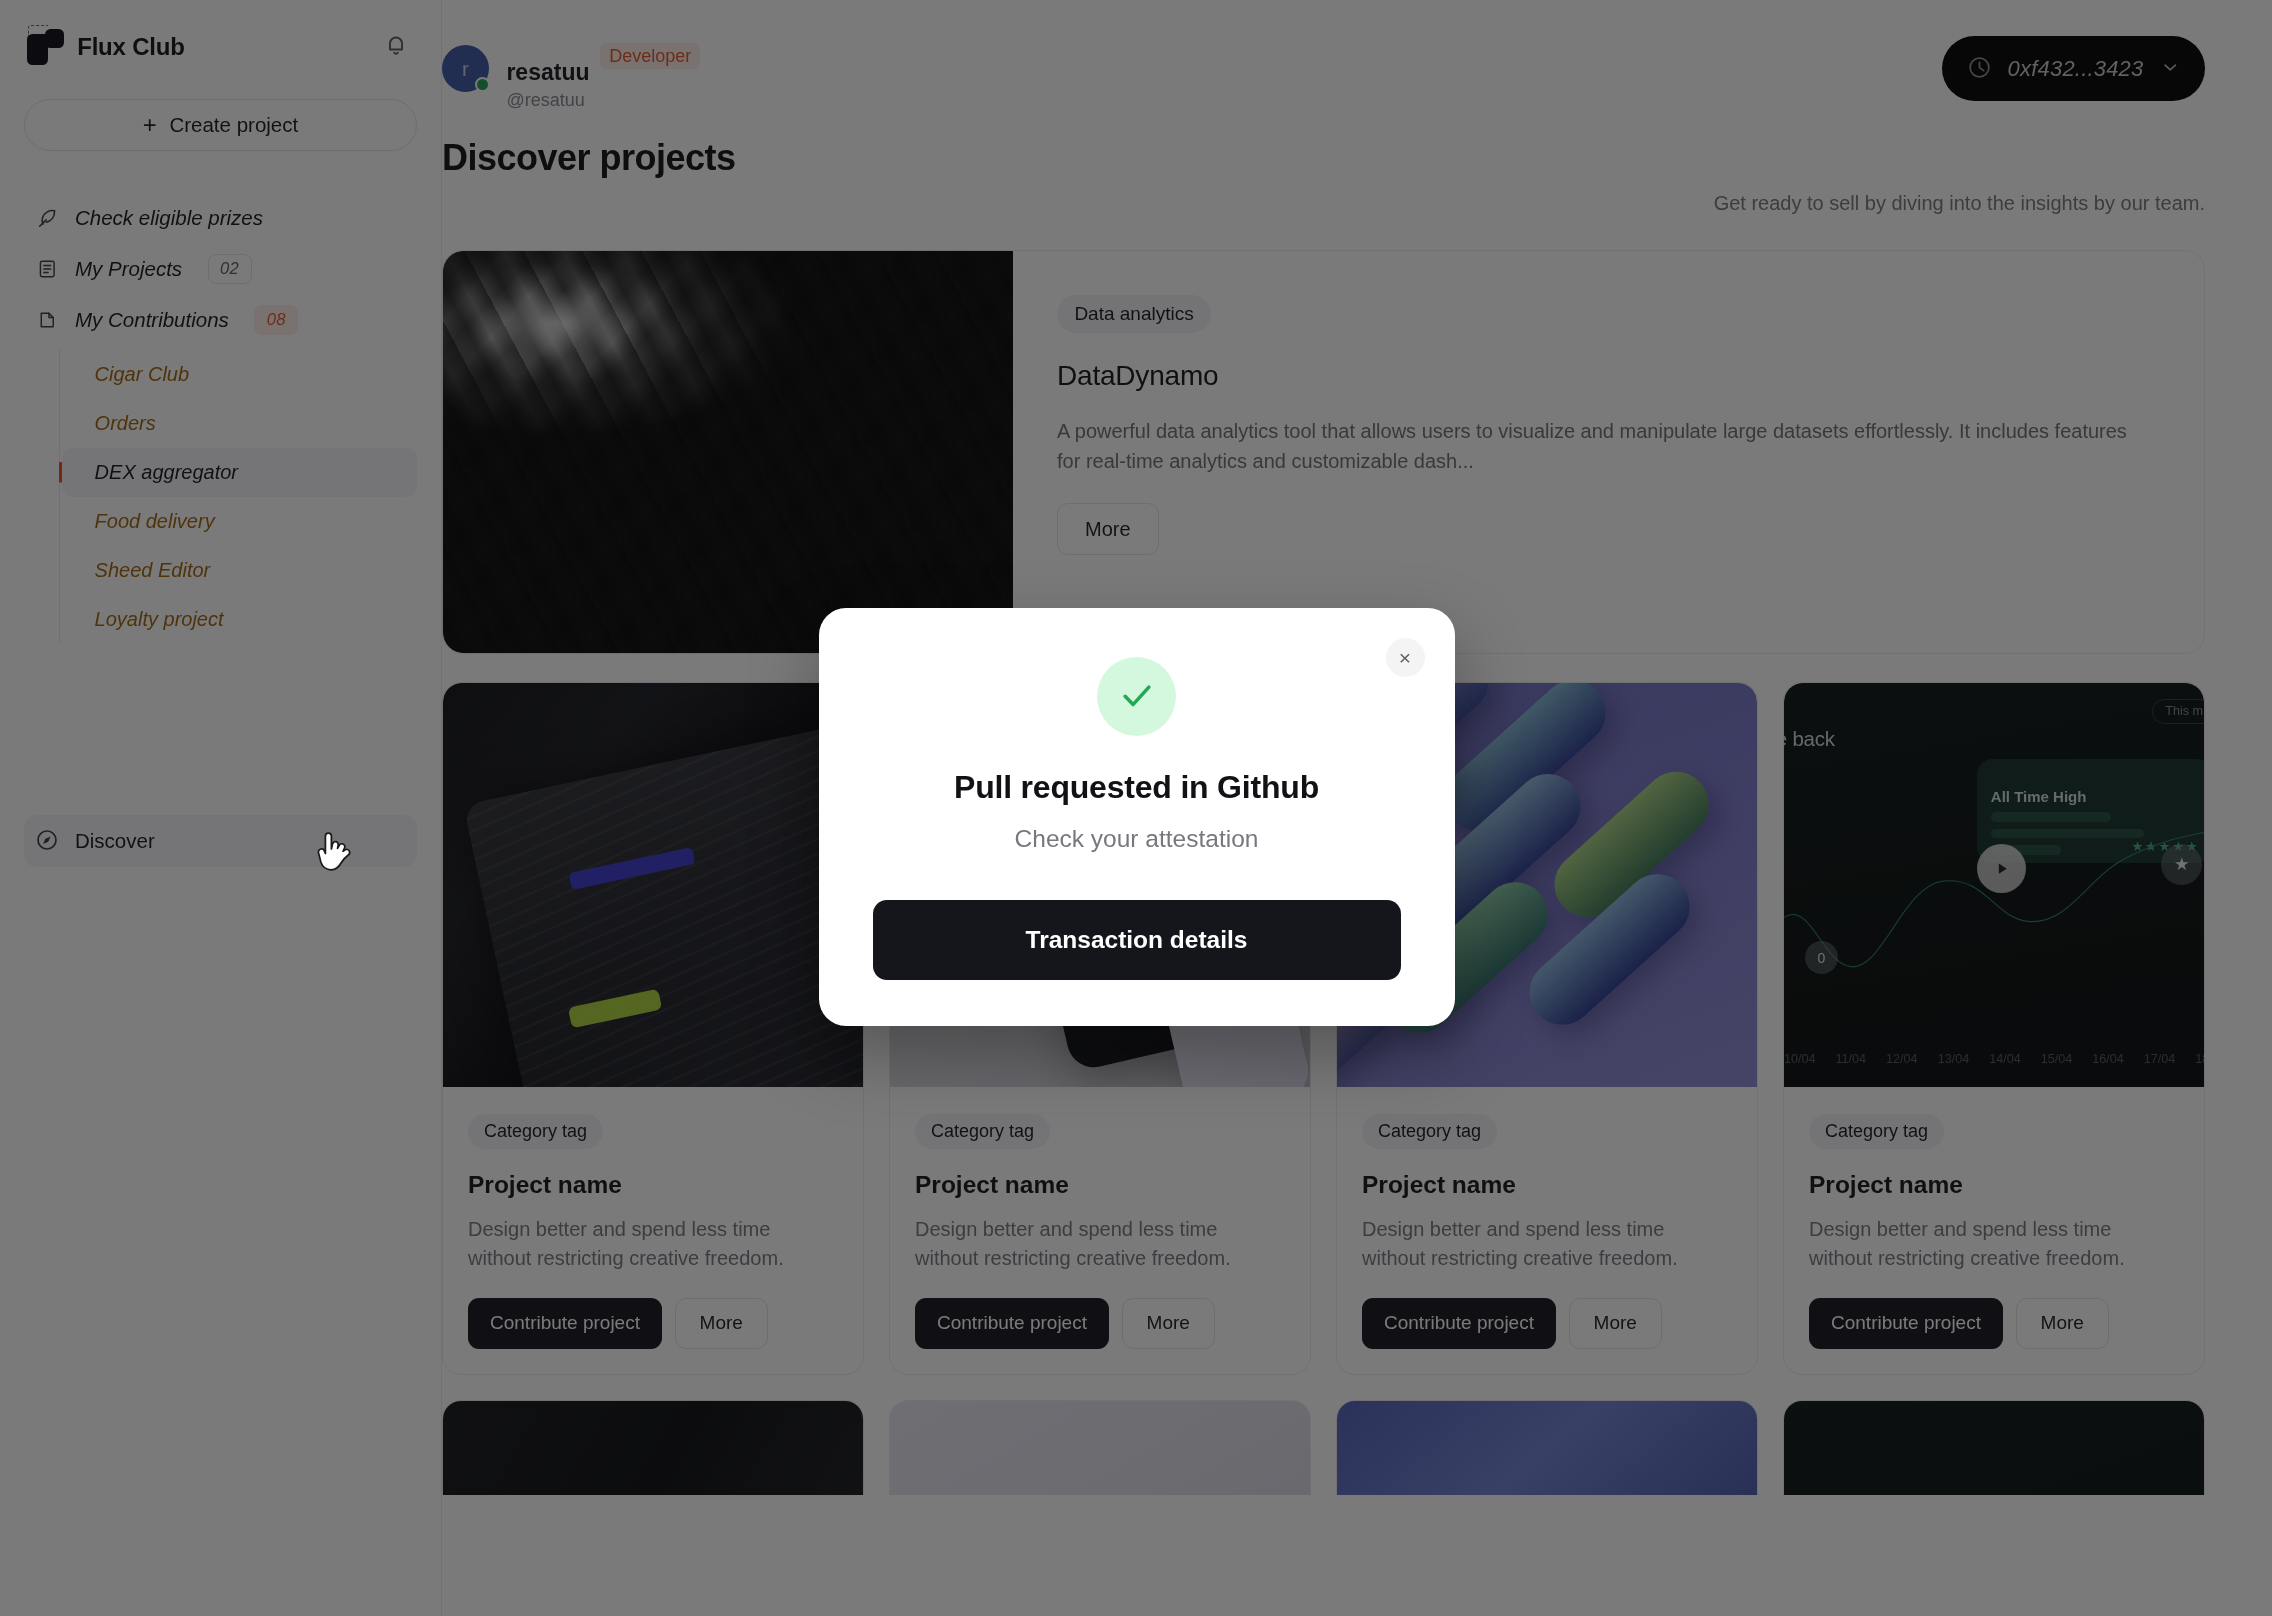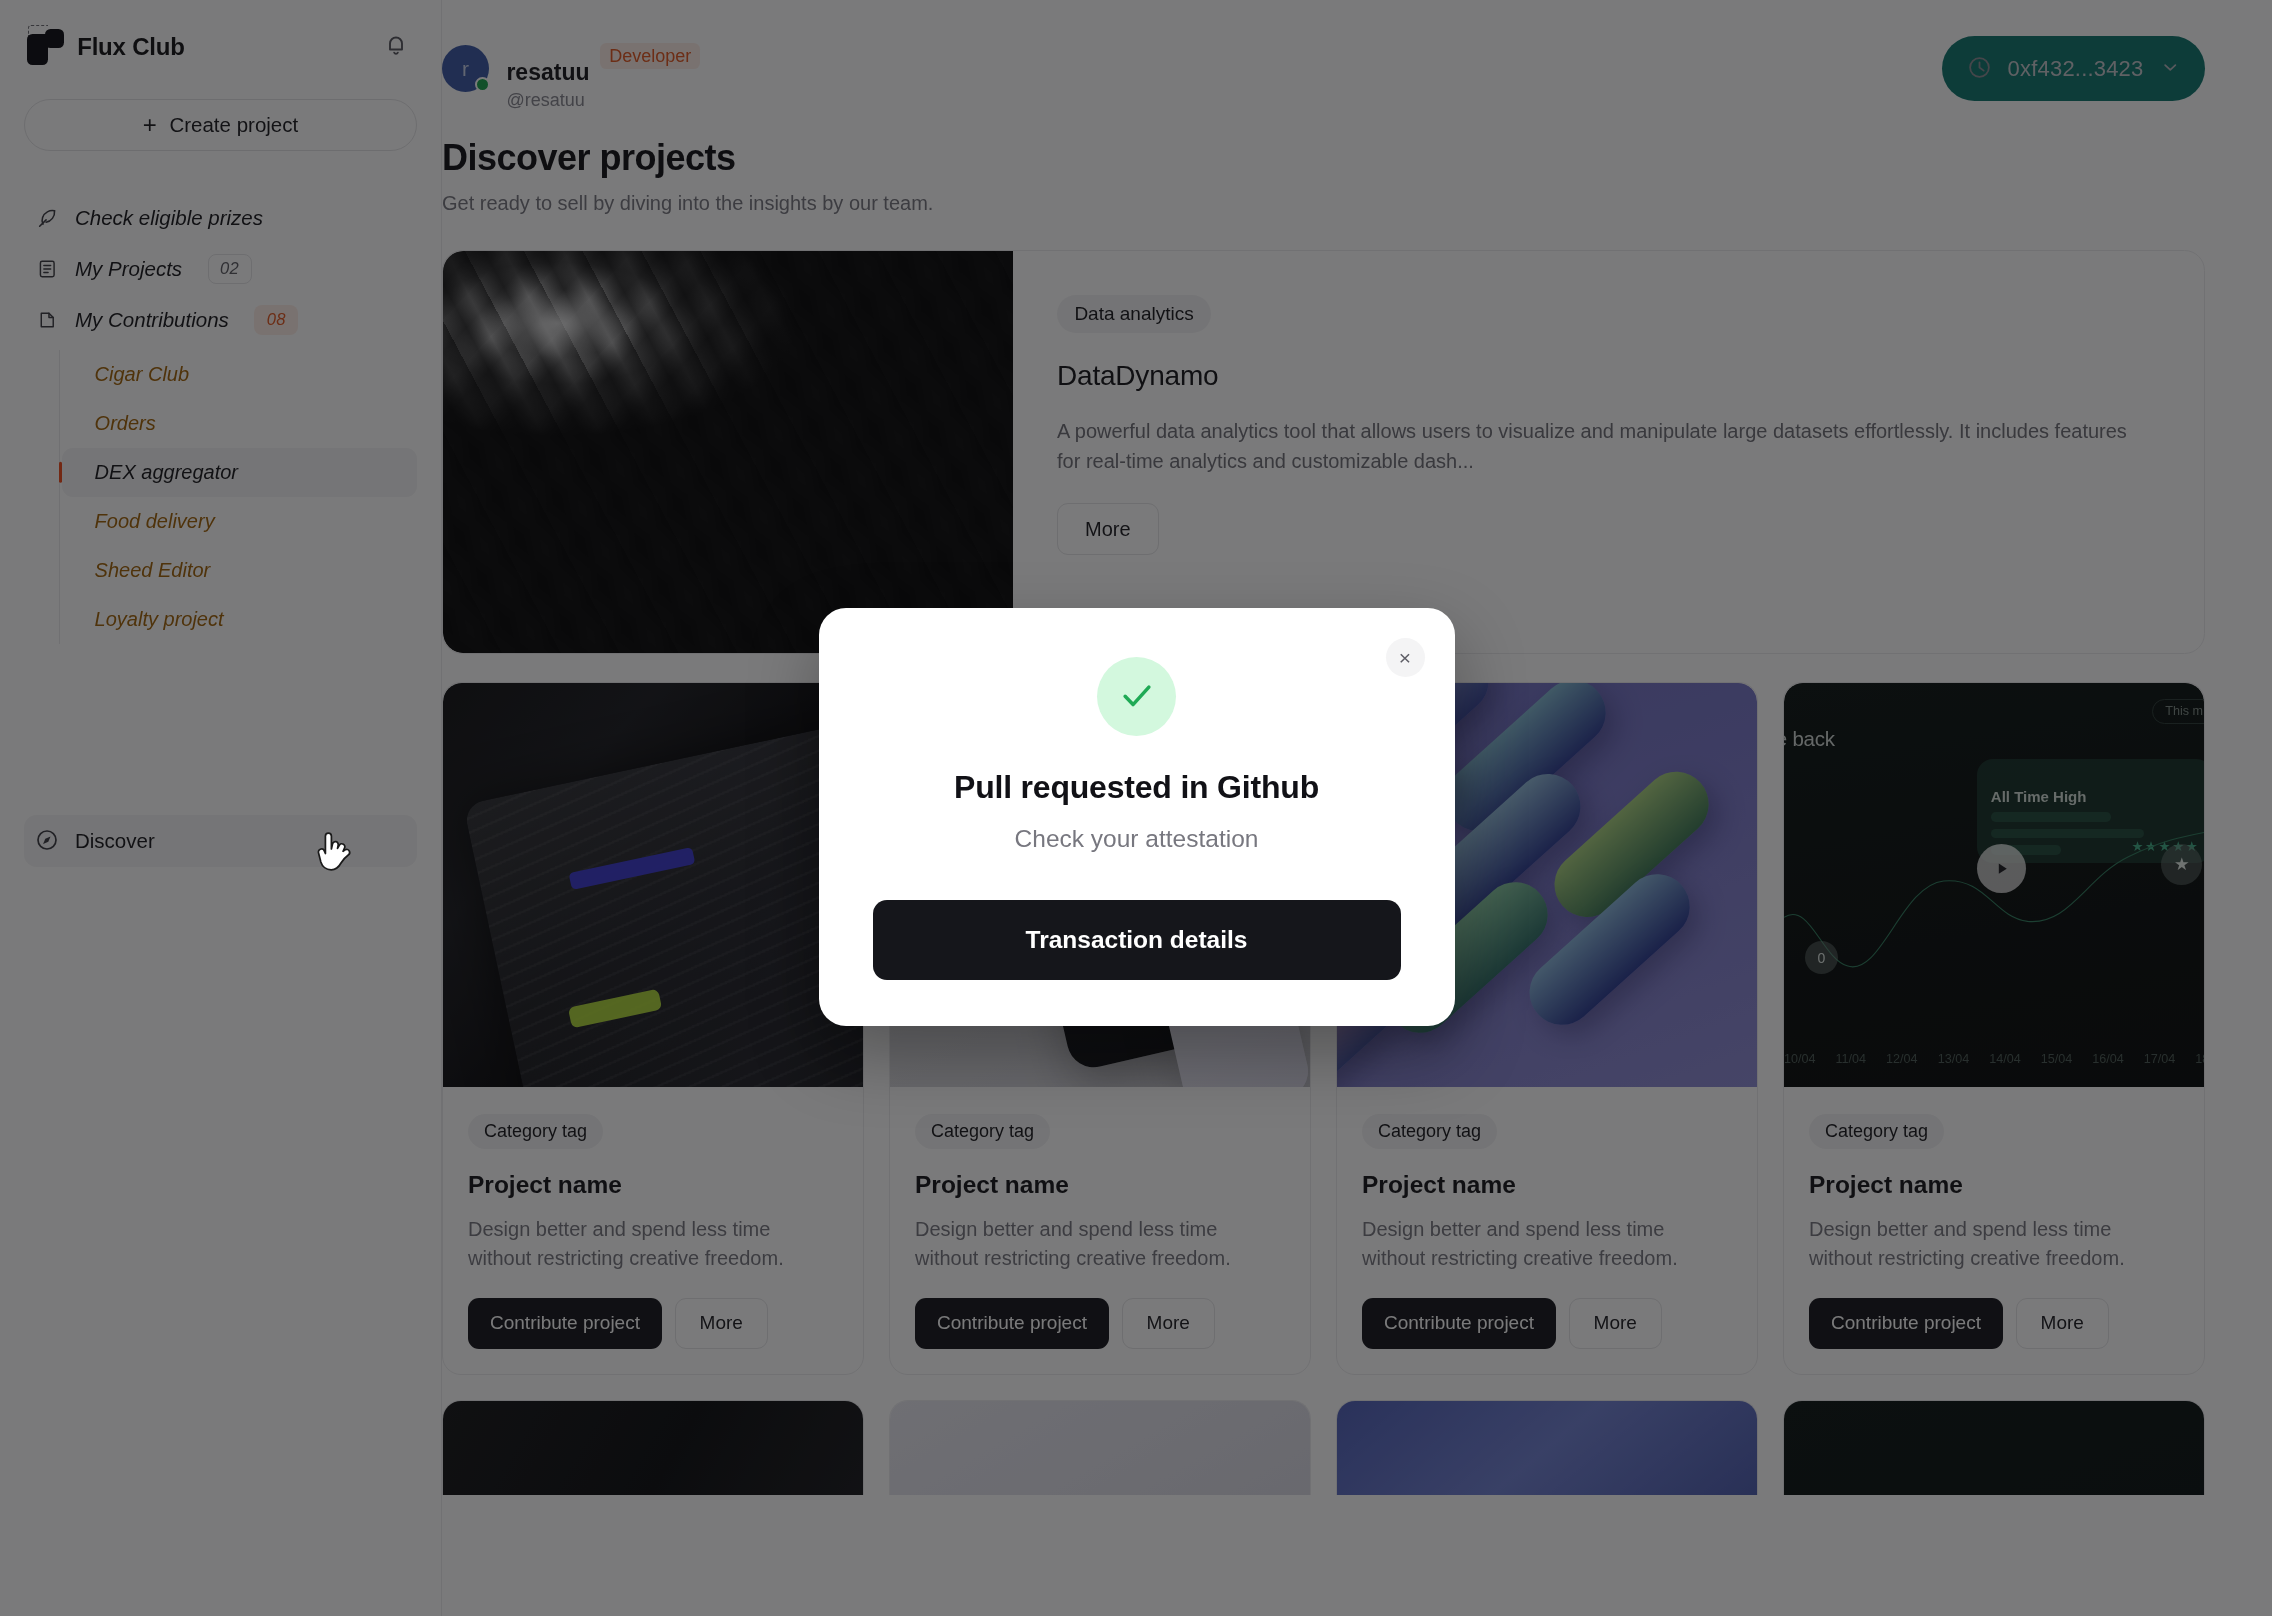--- a/index.html
+++ b/index.html
@@ -218,37 +218,39 @@
     padding: 2.4px 8.7px;
     border-radius: 6.3px;
   }
   .user-handle { font-size: 18px; color: #85858e; margin-top: 4px; }
 
   .wallet-btn {
     margin-left: auto;
     height: 65px;
     padding: 0 25px;
     border-radius: 788px;
-    background: #0f766e;
+    background: #000000;
     display: flex; align-items: center; gap: 16px;
     cursor: pointer;
+    font-style: italic;
   }
   .wallet-btn .addr { font-size: 22px; color: #c6c7cc; letter-spacing: 0.2px; }
 
   .content { padding: 0 68px 0 0; }
   .page-title {
     font-size: 36px;
     font-weight: 700;
     color: #111116;
     letter-spacing: -0.5px;
   }
   .page-sub {
     margin-top: 12.6px;
     font-size: 20px;
     color: #77777f;
+    text-align: right;
   }
 
   
   .featured {
     margin-top: 35px;
     height: 404px;
     border: 1.2px solid #ececee;
     border-radius: 20.5px;
     display: flex;
     overflow: hidden;

